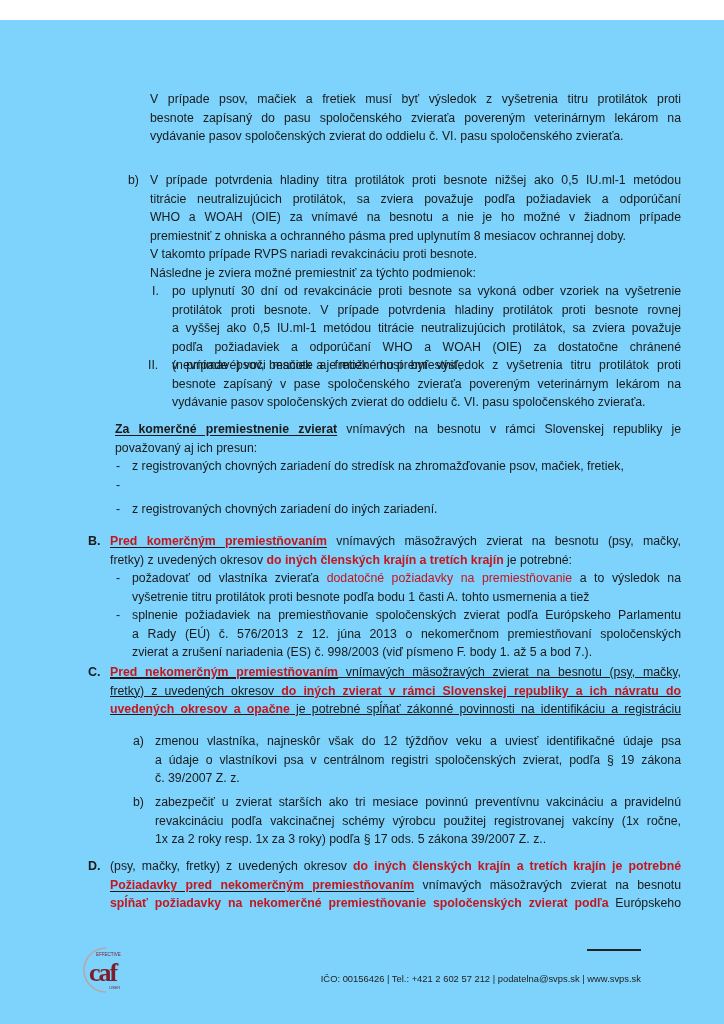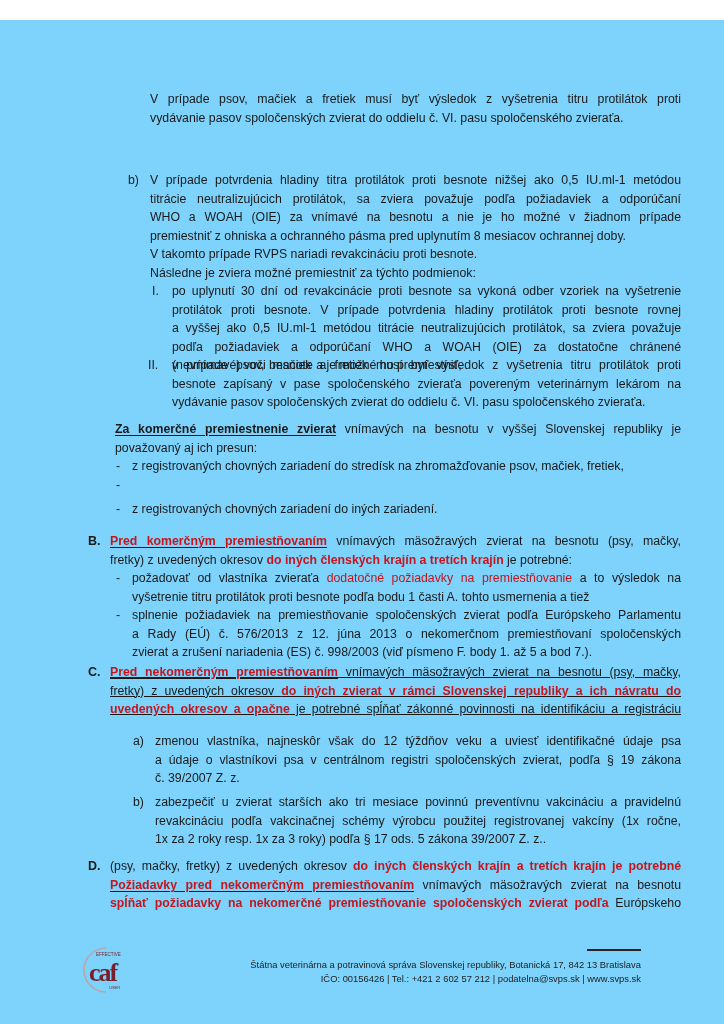--- a/index.html
+++ b/index.html
@@ -18,20 +18,21 @@
   .footer-text { position:absolute; right:83px; font-size:9.4px; line-height:14px; text-align:right; color:#222; white-space:nowrap; }
   .logo { position:absolute; left:82px; top:925px; width:50px; height:50px; }
 </style>
 </head>
 <body>
 
 <div class="page">
 
   <div class="p" style="left:150px; top:70px; width:531px;">
     <span class="ln">V prípade psov, mačiek a fretiek musí byť výsledok z vyšetrenia titru protilátok proti</span>
+    <span class="ln">besnote zapísaný do pasu spoločenského zvieraťa povereným veterinárnym lekárom na</span>
     <span class="ln last">vydávanie pasov spoločenských zvierat do oddielu č. VI. pasu spoločenského zvieraťa.</span>
   </div>
 
   <span class="marker" style="left:128px; top:151px;">b)</span>
   <div class="p" style="left:150px; top:151px; width:531px;">
     <span class="ln">V prípade potvrdenia hladiny titra protilátok proti besnote nižšej ako 0,5 IU.ml-1 metódou</span>
     <span class="ln">titrácie neutralizujúcich protilátok, sa zviera považuje podľa požiadaviek a odporúčaní</span>
     <span class="ln">WHO a WOAH (OIE) za vnímavé na besnotu a nie je ho možné v žiadnom prípade</span>
     <span class="ln last">premiestniť z ohniska a ochranného pásma pred uplynutím 8 mesiacov ochrannej doby.</span>
     <span class="ln last">V takomto prípade RVPS nariadi revakcináciu proti besnote.</span>
@@ -48,21 +49,21 @@
   </div>
 
   <span class="marker" style="left:148px; top:336px;">II.</span>
   <div class="p" style="left:172px; top:336px; width:509px;">
     <span class="ln">v prípade psov, mačiek a fretiek musí byť výsledok z vyšetrenia titru protilátok proti</span>
     <span class="ln">besnote zapísaný v pase spoločenského zvieraťa povereným veterinárnym lekárom na</span>
     <span class="ln last">vydávanie pasov spoločenských zvierat do oddielu č. VI. pasu spoločenského zvieraťa.</span>
   </div>
 
   <div class="p" style="left:115px; top:400px; width:566px;">
-    <span class="ln"><span class="u">Za komerčné premiestnenie zvierat</span><span> vnímavých na besnotu v vyššej Slovenskej republiky je</span></span>
+    <span class="ln"><span class="u">Za komerčné premiestnenie zvierat</span><span> vnímavých na besnotu v rámci Slovenskej republiky je</span></span>
     <span class="ln last">považovaný aj ich presun:</span>
   </div>
   <span class="marker" style="left:116px; top:437px;">-</span>
   <div class="p" style="left:132px; top:437px; width:549px;">
     <span class="ln last">z registrovaných chovných zariadení do stredísk na zhromažďovanie psov, mačiek, fretiek,</span>
   </div>
   <span class="marker" style="left:116px; top:456px;">-</span>
   <span class="marker" style="left:116px; top:480px;">-</span>
   <div class="p" style="left:132px; top:480px; width:549px;">
     <span class="ln last">z registrovaných chovných zariadení do iných zariadení.</span>
@@ -113,16 +114,15 @@
 
   <div class="logo">
     <svg width="50" height="50" viewBox="0 0 50 50">
       <path d="M24 3 A22 22 0 1 0 24 47" fill="none" stroke="#b8a6a8" stroke-width="1.6"></path>
       <text x="14" y="11" font-size="4.5" fill="#7a1f2b" font-family="Liberation Sans, sans-serif">EFFECTIVE</text>
       <text x="7" y="36" font-size="26" font-weight="bold" fill="#7a1f2b" font-family="Liberation Serif, serif" letter-spacing="-2">caf</text>
       <text x="27" y="44" font-size="4" fill="#7a1f2b" font-family="Liberation Sans, sans-serif">USER</text>
     </svg>
   </div>
   <div class="footer-line"></div>
-  <div class="footer-text" style="top:938px;">Štátna veterinárna a potravinová správa Slovenskej republiky, Botanická 17, 842 13 Bratislava</div>
   <div class="footer-text" style="top:952px;">IČO: 00156426 | Tel.: +421 2 602 57 212 | podatelna@svps.sk |  www.svps.sk</div>
 
 </div>
 
 </body></html>

